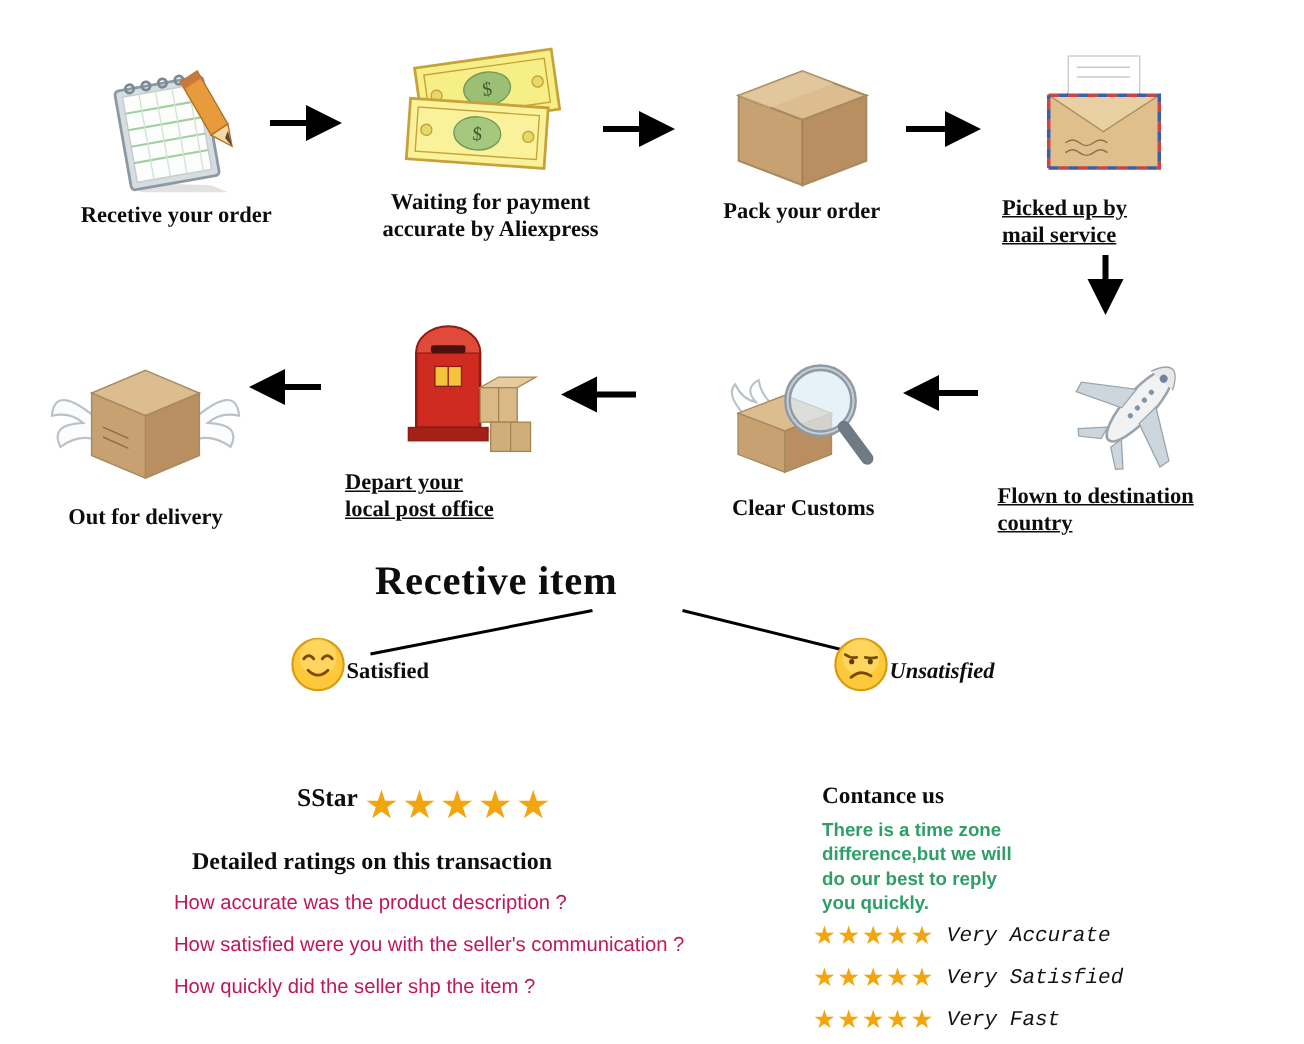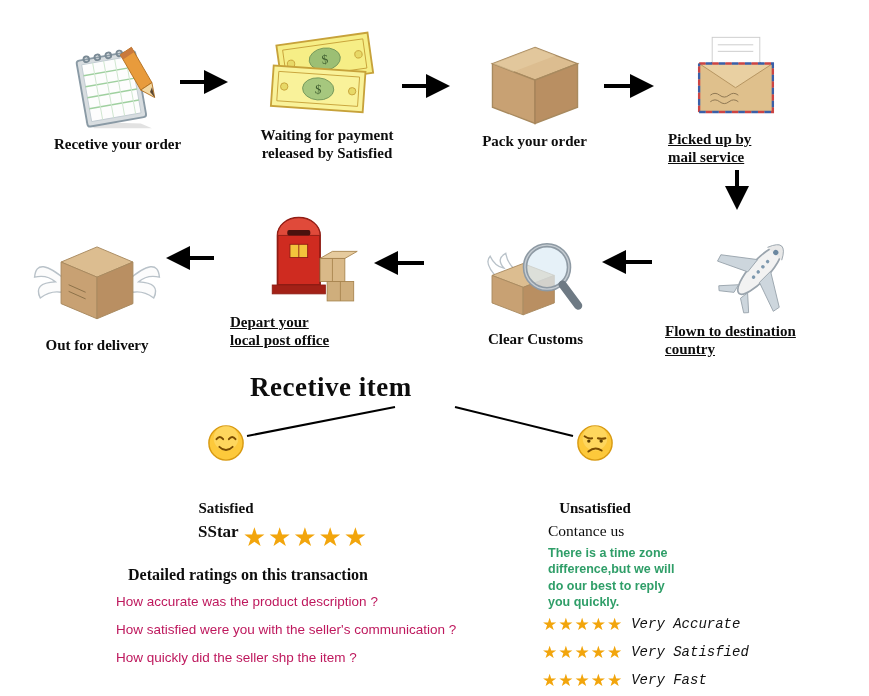--- a/index.html
+++ b/index.html
@@ -13,37 +13,37 @@
 
   .step { position:absolute; display:flex; flex-direction:column; align-items:center; }
   .step .icon { display:flex; justify-content:center; align-items:flex-end; }
   .step-label { font-weight:bold; font-size:15px; line-height:1.18; white-space:pre-line;
                 text-align:center; margin-top:5px; }
   .step.left-label .step-label { align-self:flex-start; text-align:left;text-decoration:underline; }
 
   .title { position:absolute; left:250px; top:372px; width:340px; text-align:left;
            font-size:27px; font-weight:bold; letter-spacing:0.5px; }
 
-  .face-block { position:absolute; display:flex; flex-direction:column; align-items:center;gap:28px; }
+  .face-block { position:absolute; display:flex; flex-direction:row; align-items:center; }
   .face-label { font-weight:bold; font-size:15px; margin-top:6px; }
 
   .stars { font-family:"DejaVu Sans", sans-serif; color:#f2a50c; }
   .stars-lg { font-size:26px; letter-spacing:2px; }
   .stars-sm { font-size:17px; letter-spacing:1px; }
 
   .sstar-row { position:absolute; left:198px; top:522px; display:flex; align-items:flex-start; }
   .sstar-label { font-weight:bold; font-size:17px; margin-right:4px; }
 
   .detail-heading { position:absolute; left:128px; top:566px; font-weight:bold; font-size:16px; }
 
   .questions { position:absolute; left:116px; top:594px; font-family:"Liberation Sans", sans-serif;
                font-size:13.5px; color:#be185d; }
   .questions .q { margin-bottom:13px; }
 
-  .contact-heading { position:absolute; left:548px; top:522px; font-weight:normal; font-size:15.5px; }
+  .contact-heading { position:absolute; left:548px; top:522px; font-weight:bold; font-size:15.5px; }
   .contact-note { position:absolute; left:548px; top:545px; width:160px;
                   font-family:"Liberation Sans", sans-serif; font-weight:bold; font-size:12.5px;
                   line-height:1.3; color:#2f9e68; white-space:pre-line; }
 
   .rating-rows { position:absolute; left:542px; top:610px; }
   .rating-row { display:flex; align-items:center; height:28px; }
   .rating-row .lbl { font-family:Liberation Mono, monospace; font-style:italic;
                      font-size:14px; margin-left:8px; color:#111; }
 </style>
 </head>
@@ -106,21 +106,21 @@
           <rect x="10" y="42" width="100" height="44" fill="#f9f29a" stroke="#c7a23a" stroke-width="2"></rect>
           <rect x="16" y="48" width="88" height="32" fill="none" stroke="#c7a23a"></rect>
           <ellipse cx="60" cy="64" rx="17" ry="12" fill="#a6c77e" stroke="#74975a"></ellipse>
           <text x="60" y="69" text-anchor="middle" font-size="14" fill="#3f5e30" font-family="serif">$</text>
           <circle cx="23" cy="64" r="4" fill="#e7d967" stroke="#c7a23a"></circle>
           <circle cx="97" cy="64" r="4" fill="#e7d967" stroke="#c7a23a"></circle>
         </g>
       </svg>
     </div>
     <div class="step-label">Waiting for payment
-released by Satisfied</div>
+accurate by Aliexpress</div>
   </div>
 
   <div class="step" style="left:462px; top:42px; width:145px;">
     <div class="icon">
       <svg viewBox="0 0 110 95" width="100" height="86">
         <polygon points="55,6 102,24 55,42 8,24" fill="#dcbd90" stroke="#a88a5f" stroke-width="1.5"></polygon>
         <polygon points="8,24 55,42 55,90 8,72" fill="#c8a173" stroke="#a88a5f" stroke-width="1.5"></polygon>
         <polygon points="102,24 55,42 55,90 102,72" fill="#b98f62" stroke="#a88a5f" stroke-width="1.5"></polygon>
         <polygon points="55,6 78,15 31,33 8,24" fill="#e8d0a6" opacity="0.55"></polygon>
         <line x1="55" y1="42" x2="55" y2="90" stroke="#a8825a"></line>
@@ -227,21 +227,21 @@
         <circle cx="20" cy="20" r="18" fill="#fdc93b" stroke="#d89a12" stroke-width="1.5"></circle>
         <circle cx="20" cy="15" r="13" fill="#ffe07a" opacity="0.55"></circle>
         <path d="M10 16 q3.5 -4.5 7 0" stroke="#7a4b00" stroke-width="2" fill="none" stroke-linecap="round"></path>
         <path d="M23 16 q3.5 -4.5 7 0" stroke="#7a4b00" stroke-width="2" fill="none" stroke-linecap="round"></path>
         <path d="M13 24 q7 7 14 0" stroke="#7a4b00" stroke-width="2" fill="none" stroke-linecap="round"></path>
       </svg>
     </span>
     <div class="face-label">Satisfied</div>
   </div>
 
-  <div class="face-block" style="left:555px; top:424px; width:80px;">
+  <div class="face-block" style="left:555px; top:424px; width:80px;font-style:italic;">
     <span>
       <svg viewBox="0 0 40 40" width="38" height="38">
         <circle cx="20" cy="20" r="18" fill="#fdc93b" stroke="#d89a12" stroke-width="1.5"></circle>
         <circle cx="20" cy="15" r="13" fill="#ffe07a" opacity="0.55"></circle>
         <path d="M9 13 q4 3 8 2" stroke="#7a4b00" stroke-width="2" fill="none" stroke-linecap="round"></path>
         <path d="M23 15 q4 1 8 0" stroke="#7a4b00" stroke-width="2" fill="none" stroke-linecap="round"></path>
         <circle cx="13.5" cy="18" r="1.8" fill="#5a3c00"></circle>
         <circle cx="26.5" cy="18" r="1.8" fill="#5a3c00"></circle>
         <path d="M13 29 q7 -6 14 -1" stroke="#7a4b00" stroke-width="2" fill="none" stroke-linecap="round"></path>
       </svg>

